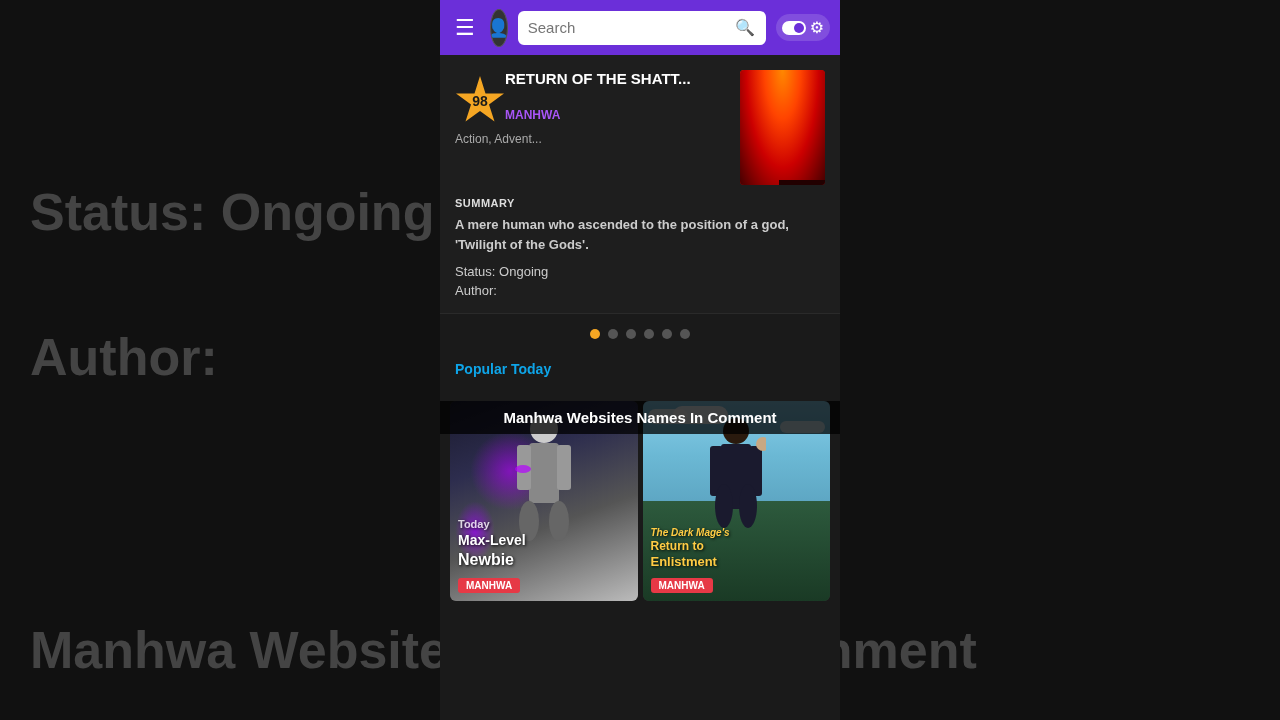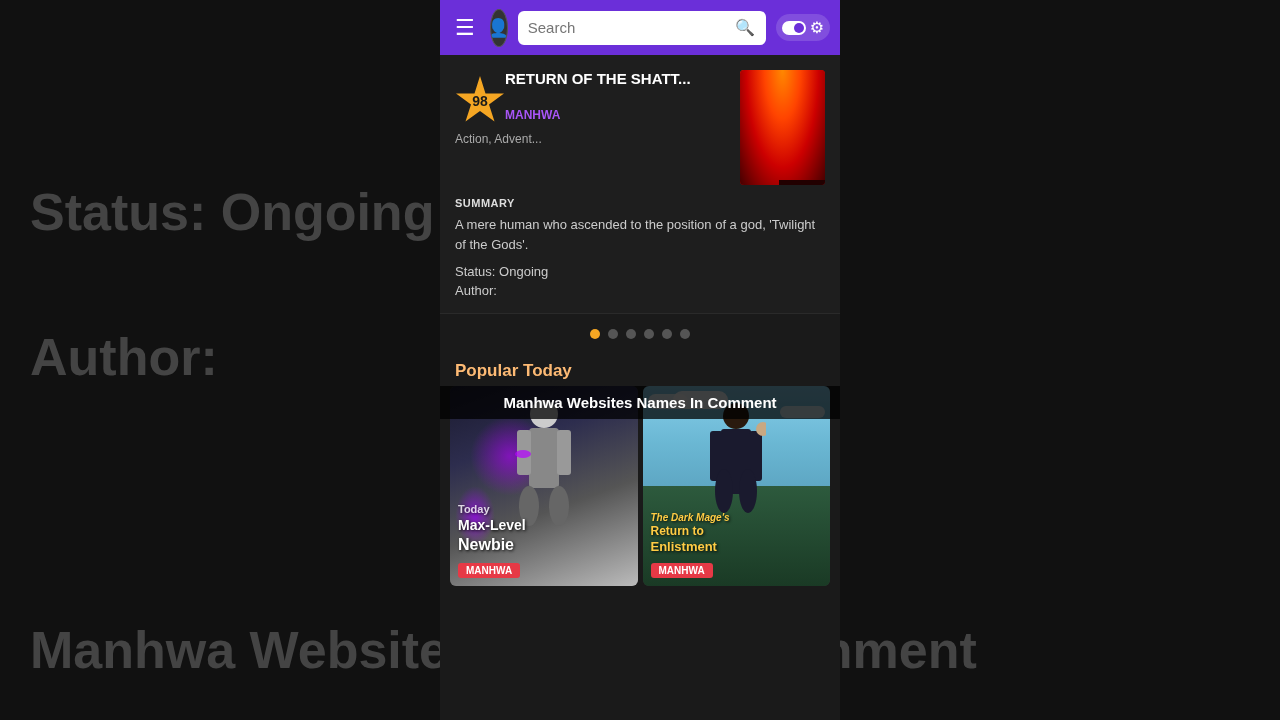--- a/index.html
+++ b/index.html
@@ -249,20 +249,21 @@
       color: #ddd;
       letter-spacing: 0.5px;
       margin-bottom: 6px;
     }
 
     .summary-text {
       font-size: 13px;
       color: #ccc;
       line-height: 1.5;
       margin-bottom: 10px;
+      font-weight: bold;
     }
 
     .status-text {
       font-size: 13px;
       color: #ccc;
       margin-bottom: 4px;
     }
 
     .author-text {
       font-size: 13px;
@@ -283,24 +284,24 @@
       border-radius: 50%;
       background: #555;
     }
 
     .dot.active {
       background: #f5a623;
     }
 
     
     .section-title {
-      font-size: 17px;
-      font-weight: bold;
-      color: #fdba74;
-      padding: 12px 15px 5px;
+      font-size: 14px;
+      font-weight: bold;
+      color: #0ea5e9;
+      padding: 12px 15px 24px;
     }
 
     .overlay-banner {
       background: rgba(0,0,0,0.75);
       color: white;
       font-size: 15px;
       font-weight: bold;
       text-align: center;
       padding: 8px 5px;
       position: absolute;

